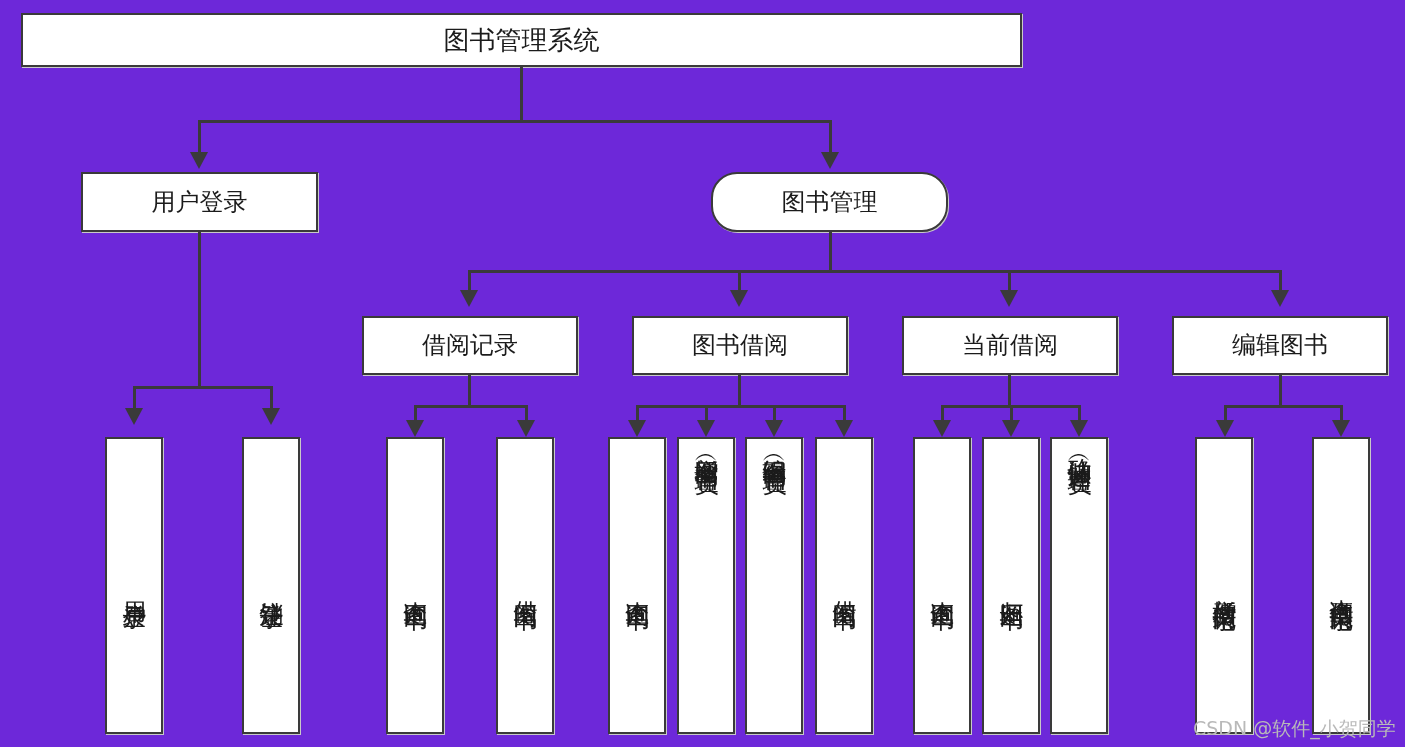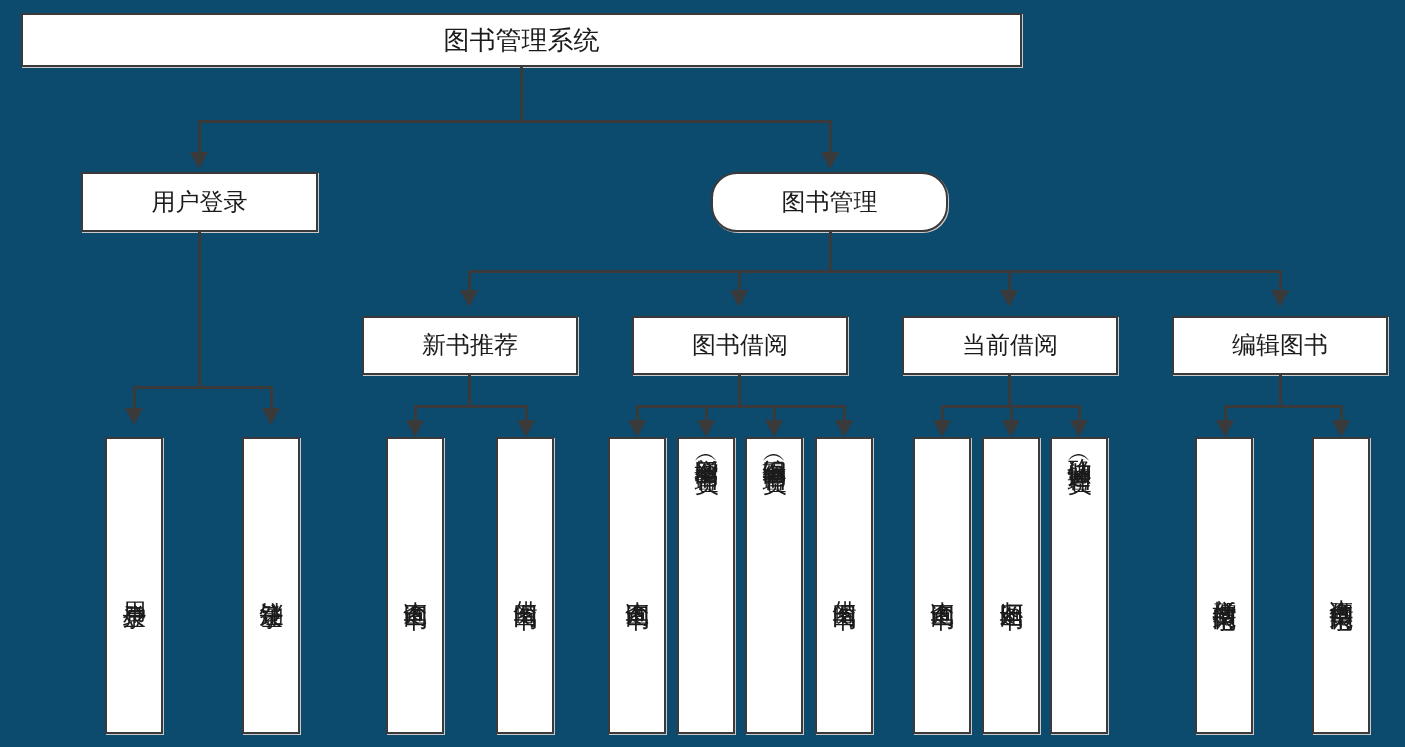--- a/index.html
+++ b/index.html
@@ -8,21 +8,21 @@
     padding: 0;
     background: #ffffff;
   }
   body {
     font-family: "DejaVu Sans", "Liberation Sans", sans-serif;
   }
   #canvas {
     position: relative;
     width: 1405px;
     height: 747px;
-    background: #0c4a6e;
+    background: #6d28d9;
     overflow: hidden;
   }
   
   .node {
     position: absolute;
     box-sizing: border-box;
     background: #ffffff;
     border: 2px solid #3a3a3a;
     box-shadow: 1px 1px 0 0 #c9c9c9;
     display: flex;
@@ -122,21 +122,21 @@
   <div class="vline" style="left:468px; top:270px; height:22px;"></div>
   <div class="arrow" style="left:460px; top:290px;"></div>
   <div class="vline" style="left:738px; top:270px; height:22px;"></div>
   <div class="arrow" style="left:730px; top:290px;"></div>
   <div class="vline" style="left:1008px; top:270px; height:22px;"></div>
   <div class="arrow" style="left:1000px; top:290px;"></div>
   <div class="vline" style="left:1279px; top:270px; height:22px;"></div>
   <div class="arrow" style="left:1271px; top:290px;"></div>
 
   <div class="node mid" style="left:362px; top:316px; width:216px; height:59px;">
-    <span class="label">新书推荐</span>
+    <span class="label">借阅记录</span>
   </div>
   <div class="node mid" style="left:632px; top:316px; width:216px; height:59px;">
     <span class="label">图书借阅</span>
   </div>
   <div class="node mid" style="left:902px; top:316px; width:216px; height:59px;">
     <span class="label">当前借阅</span>
   </div>
   <div class="node mid" style="left:1172px; top:316px; width:216px; height:59px;">
     <span class="label">编辑图书</span>
   </div>
@@ -212,14 +212,15 @@
     <span class="label">确认归还（管理员）</span>
   </div>
 
   <div class="node leaf center-v" style="left:1195px; top:437px; width:58px; height:297px;">
     <span class="label">新增借阅记录</span>
   </div>
   <div class="node leaf center-v" style="left:1312px; top:437px; width:58px; height:297px;">
     <span class="label">查询借阅记录</span>
   </div>
 
+  <div id="watermark" style="left:1193px; top:716px;">CSDN @软件_小贺同学</div>
 
 </div>
 
 </body></html>

